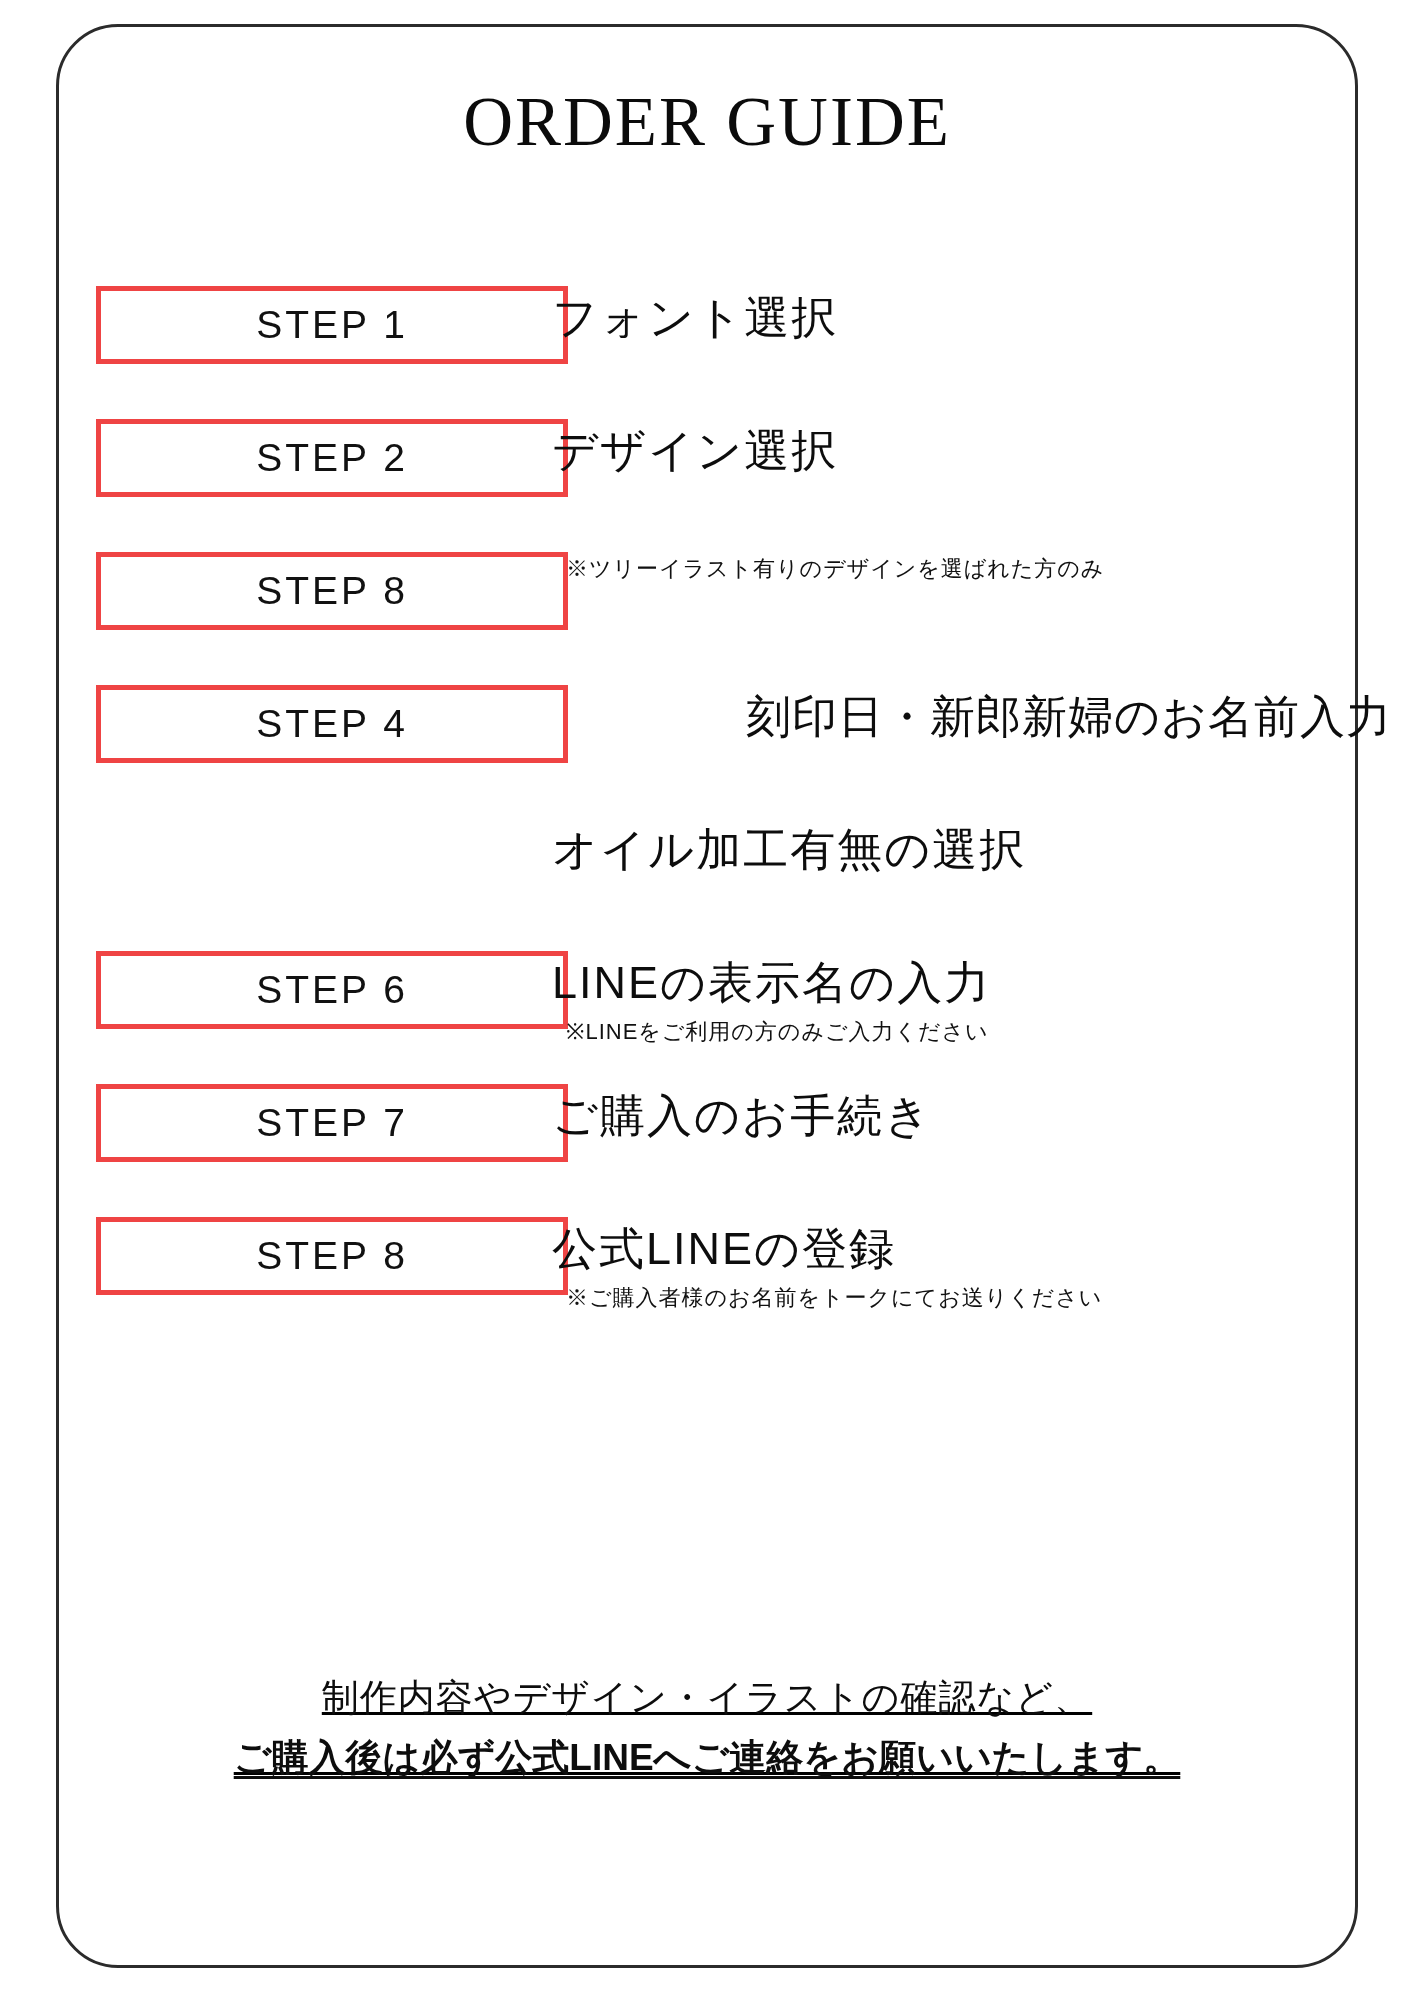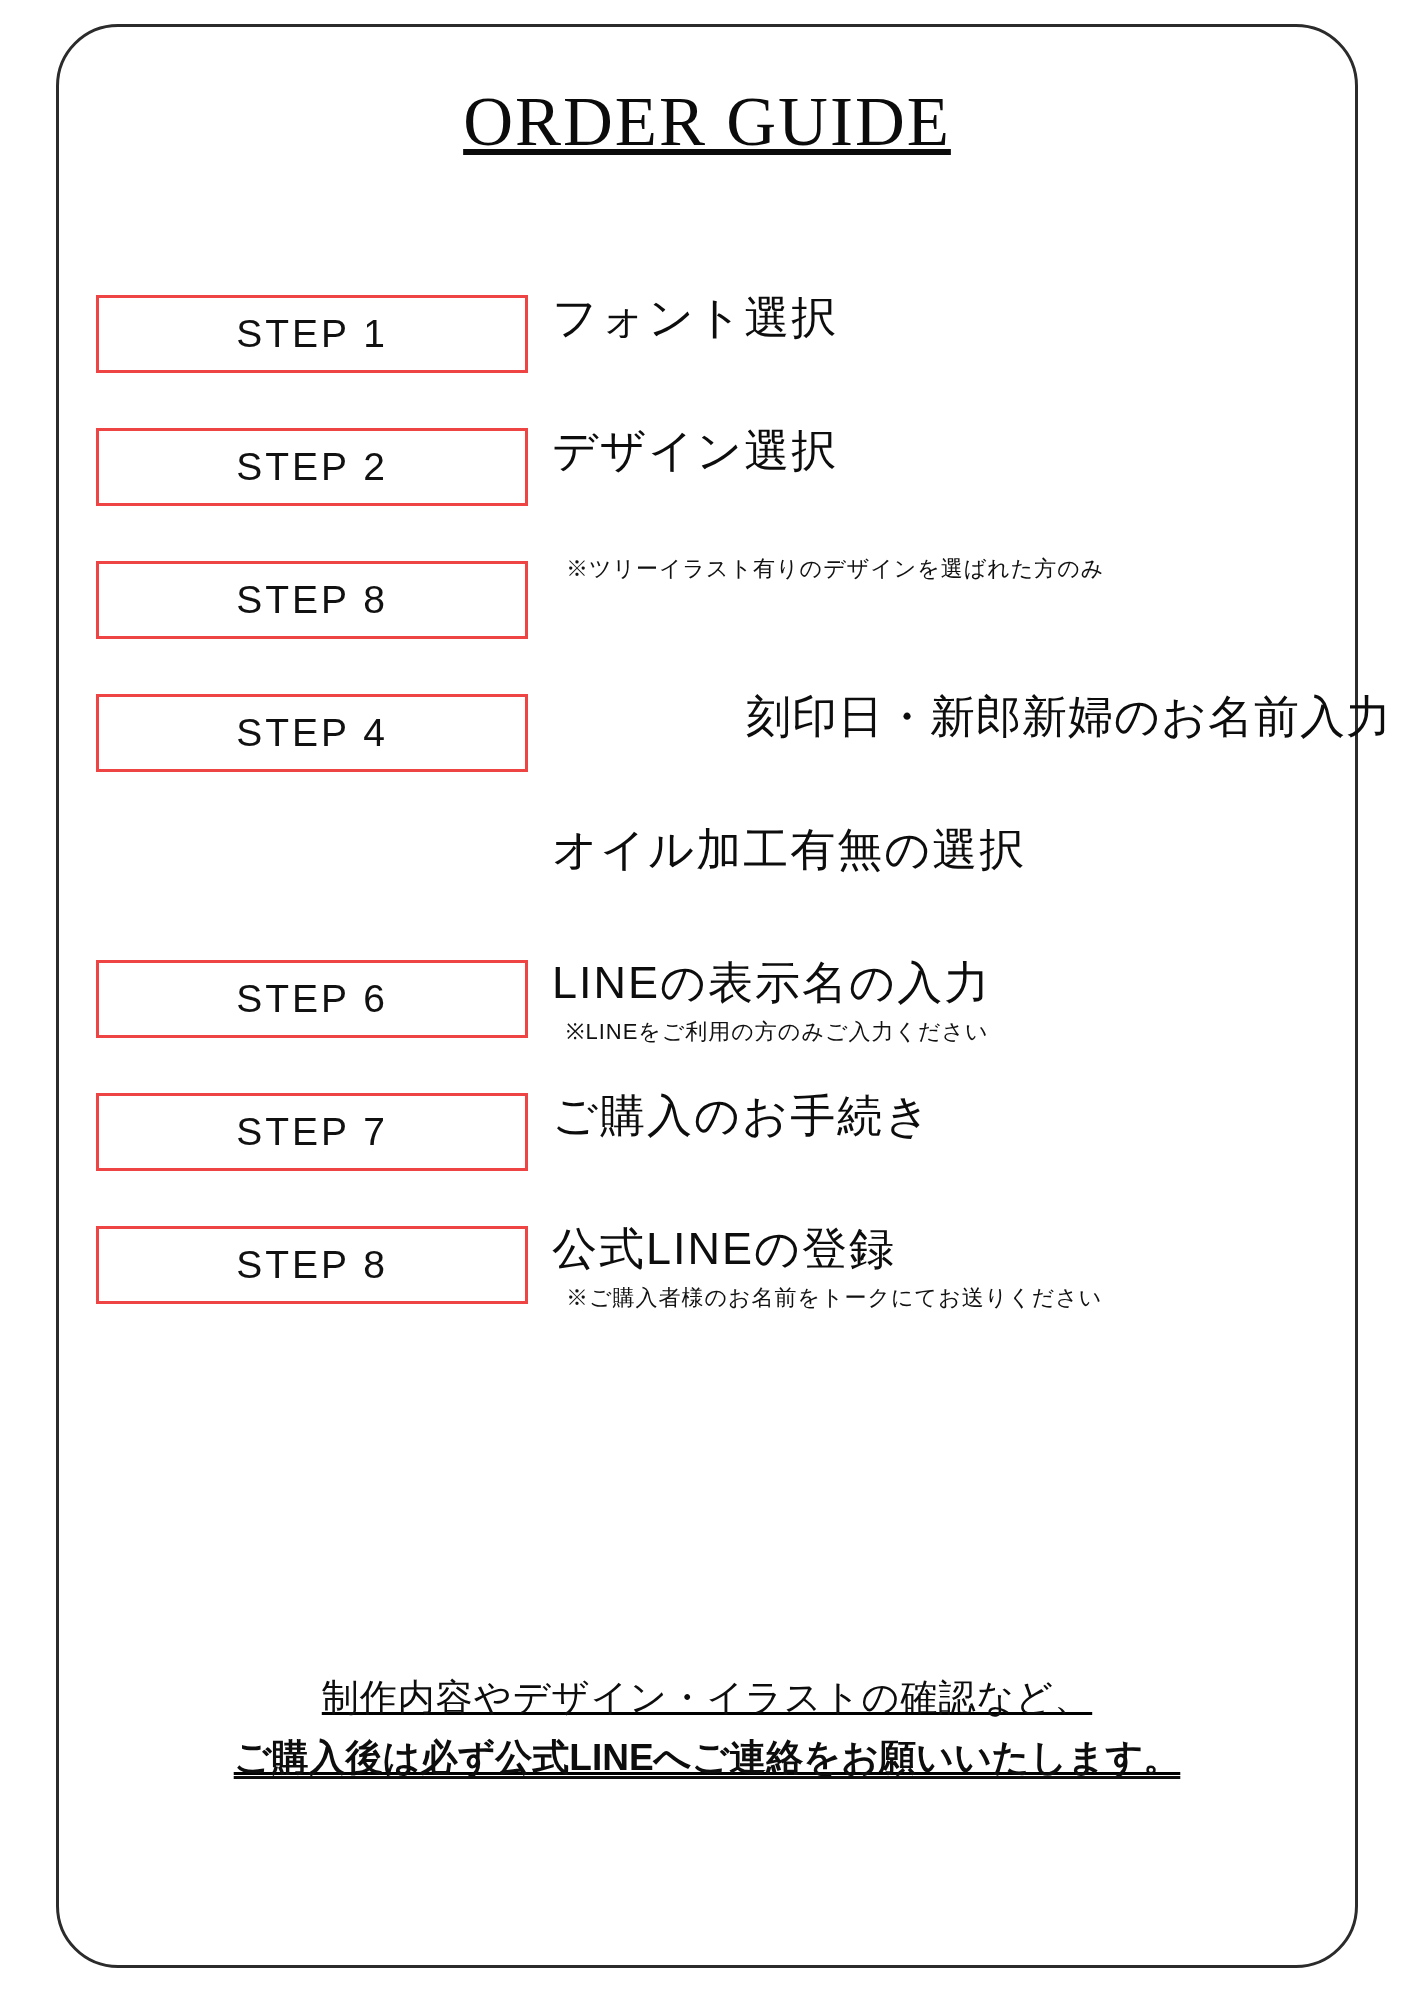--- a/index.html
+++ b/index.html
@@ -41,44 +41,43 @@
     left: 0;
     top: 88px;
     width: 1414px;
     text-align: center;
     font-family: "Liberation Serif", "DejaVu Serif", serif;
     font-size: 69px;
     letter-spacing: 2px;
     color: #0b0b0b;
     line-height: 1;
     white-space: nowrap;
-    text-decoration: underline;
   }
 
   
   #steps {
     position: absolute;
     left: 0;
     top: 282px;
     width: 1414px;
   }
 
   .step-row {
     position: relative;
     height: 133px;
   }
 
   .step-box {
     position: absolute;
     left: 96px;
-    top: 13px;
-    width: 432px;
+    top: 4px;
+    width: 472px;
     height: 78px;
     box-sizing: border-box;
-    border: 3px solid #ef4444;
+    border: 5px solid #ef4444;
     background: #ffffff;
     display: flex;
     align-items: center;
     justify-content: center;
   }
 
   .step-box-label {
     font-family: "Liberation Sans", sans-serif;
     font-size: 39px;
     font-weight: 300;

